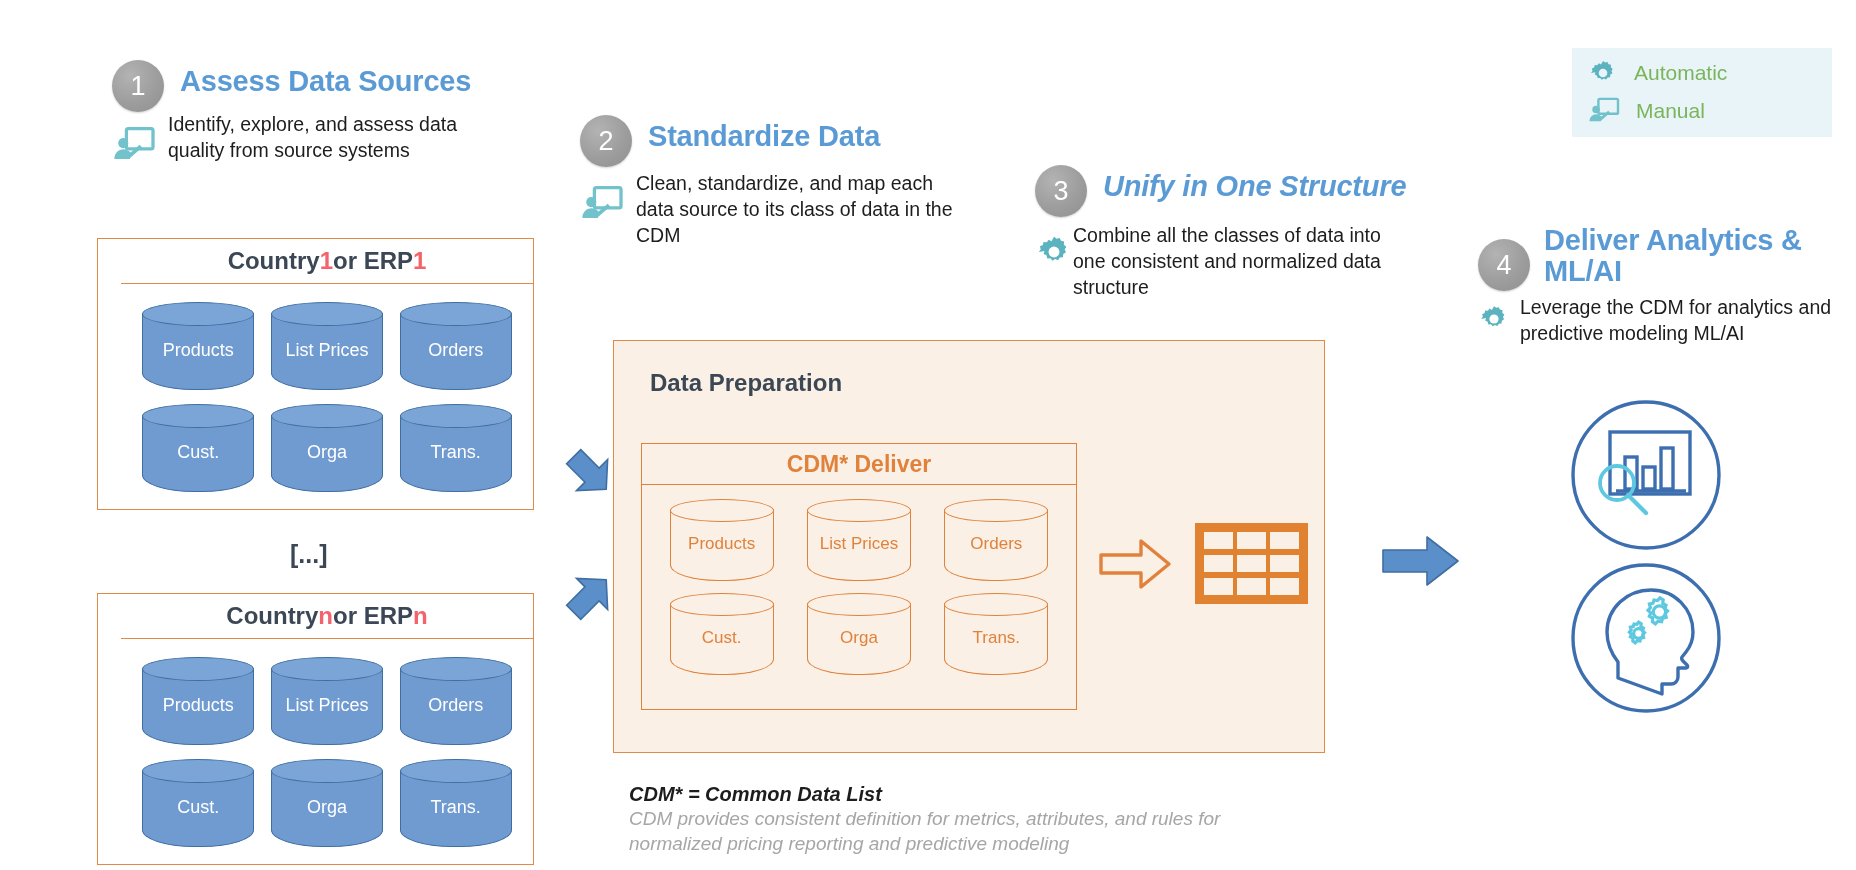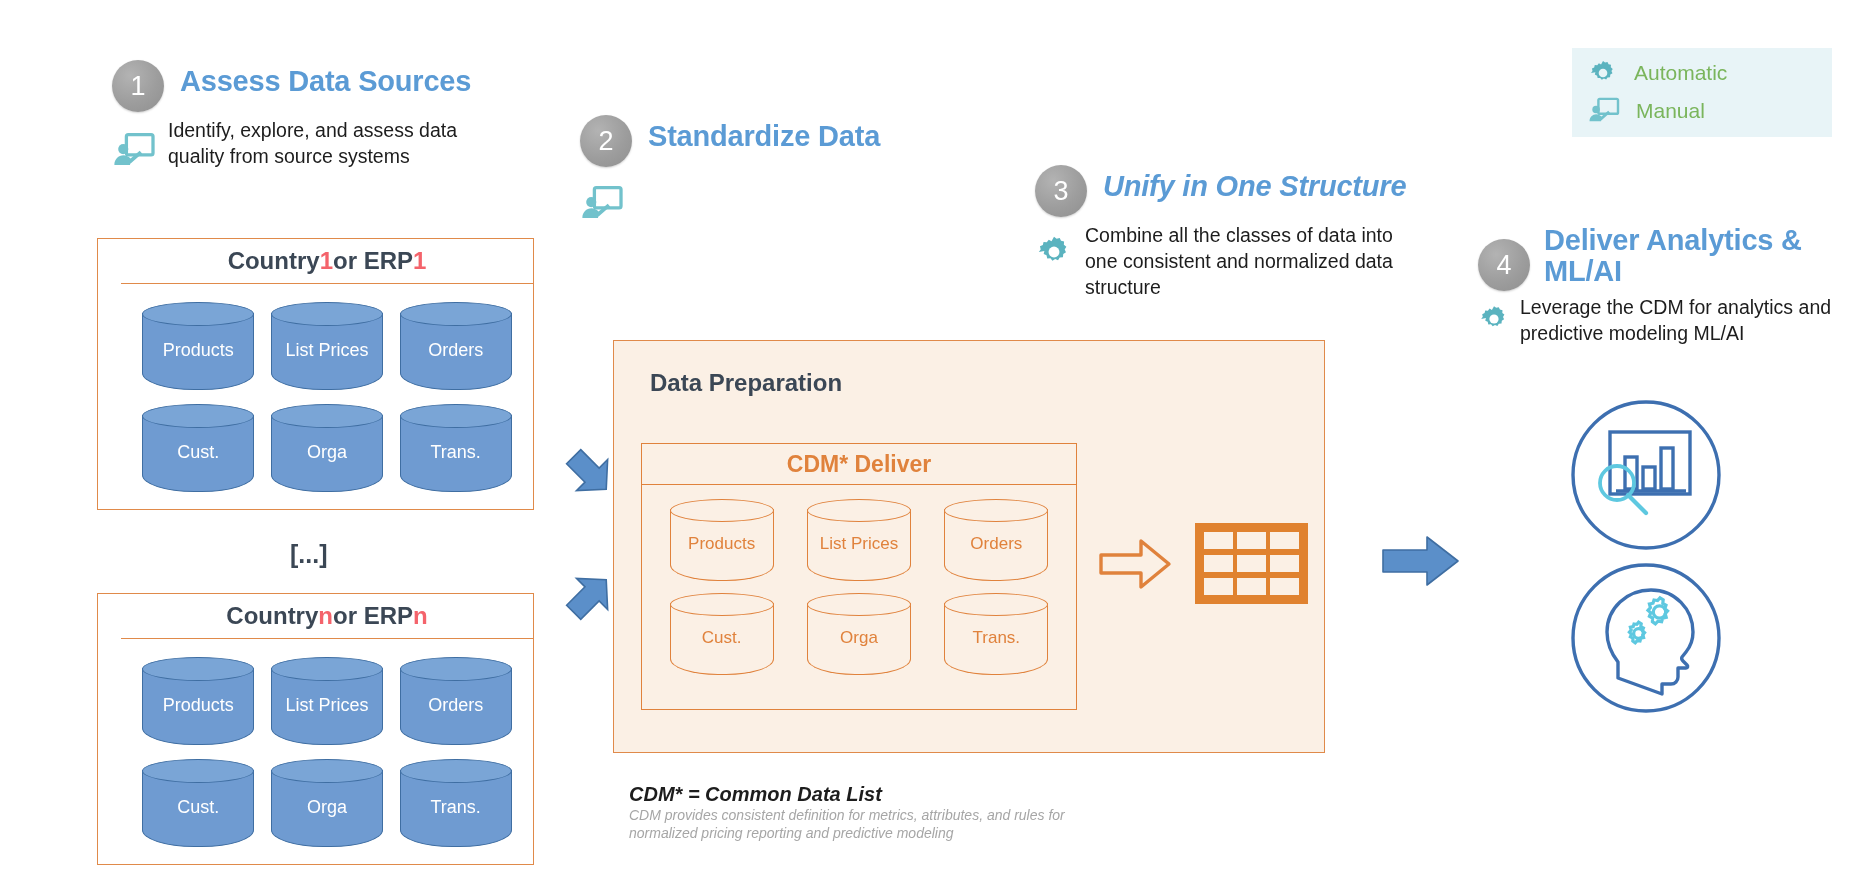--- a/index.html
+++ b/index.html
@@ -101,21 +101,21 @@
     display:flex;align-items:center;justify-content:center;
     color:#e0823c;font-size:23px;font-weight:bold;
   }
   .cdm-body{
     display:grid;grid-template-columns:repeat(3,1fr);
     row-gap:12px;column-gap:10px;padding:14px 16px 16px 16px;justify-items:center;
   }
 
   
   .fn-title{font-size:20px;font-weight:bold;font-style:italic;color:#1d1d1d;}
-  .fn-body{font-size:14px;font-style:italic;color:#a6a6a6;line-height:1.32;}
+  .fn-body{font-size:19px;font-style:italic;color:#a6a6a6;line-height:1.32;}
 </style>
 </head>
 <body>
 
 <div class="abs legend" style="left:1572px;top:48px;width:222px;">
   <div class="legend-row">
     <span>
       <svg class="icon-teal" width="30" height="30" viewBox="0 0 32 32">
         <path fill="#5bb3bf" d="M16 3.2l2.2 1.6 2.6-.6 1.1 2.4 2.6.6-.2 2.7 2.1 1.7-1.4 2.3 1.1 2.4-2.3 1.4-.3 2.7-2.7.3-1.4 2.3-2.4-1.1-2.3 1.4-1.7-2.1-2.7.2-.6-2.6-2.4-1.1.6-2.6L3.2 16l1.6-2.2-.6-2.6 2.4-1.1.6-2.6 2.7.2L11.6 5.6l2.3 1.4z"></path>
         <circle cx="16" cy="16" r="4.6" fill="#e8f4f7"></circle>
@@ -133,21 +133,21 @@
     </span>
     <span class="legend-label">Manual</span>
   </div>
 </div>
 
 <div class="abs" style="left:112px;top:60px;width:400px;">
   <div style="display:flex;align-items:flex-start;gap:16px;">
     <div class="step-num">1</div>
     <div class="step-title" style="padding-top:6px;">Assess Data Sources</div>
   </div>
-  <div style="display:flex;align-items:flex-start;gap:12px;margin-top:6px;">
+  <div style="display:flex;align-items:flex-start;gap:12px;margin-top:0;">
     <span style="flex:0 0 auto;margin-top:14px;">
       <svg class="icon-teal" width="44" height="38" viewBox="0 0 34 30">
         <rect x="11" y="2" width="21" height="16" rx="1.5" fill="none" stroke="#72c2cc" stroke-width="2.6"></rect>
         <circle cx="8.5" cy="13.5" r="4" fill="#72c2cc"></circle>
         <path d="M1.5 26c0-4.4 3.2-7.6 7.2-7.6 2.3 0 4.3 1 5.6 2.6l7.2-6.2 1.9 2.2-9.3 8.1-.2-.2V26z" fill="#72c2cc"></path>
       </svg>
     </span>
     <div class="step-desc" style="width:290px;">Identify, explore, and assess data quality from source systems</div>
   </div>
 </div>
@@ -158,29 +158,30 @@
     <div class="step-title" style="padding-top:6px;">Standardize Data</div>
   </div>
   <div style="display:flex;align-items:flex-start;gap:12px;margin-top:4px;">
     <span style="flex:0 0 auto;margin-top:14px;">
       <svg class="icon-teal" width="44" height="38" viewBox="0 0 34 30">
         <rect x="11" y="2" width="21" height="16" rx="1.5" fill="none" stroke="#72c2cc" stroke-width="2.6"></rect>
         <circle cx="8.5" cy="13.5" r="4" fill="#72c2cc"></circle>
         <path d="M1.5 26c0-4.4 3.2-7.6 7.2-7.6 2.3 0 4.3 1 5.6 2.6l7.2-6.2 1.9 2.2-9.3 8.1-.2-.2V26z" fill="#72c2cc"></path>
       </svg>
     </span>
+    <div class="step-desc" style="width:330px;">Clean, standardize, and map each data source to its class of data in the CDM</div>
   </div>
 </div>
 
 <div class="abs" style="left:1035px;top:165px;width:420px;">
   <div style="display:flex;align-items:flex-start;gap:16px;">
     <div class="step-num">3</div>
     <div class="step-title" style="padding-top:6px;font-style:italic;">Unify in One Structure</div>
   </div>
-  <div style="display:flex;align-items:flex-start;gap:12px;margin-top:6px;">
+  <div style="display:flex;align-items:flex-start;gap:0;margin-top:6px;">
     <span style="flex:0 0 auto;margin-top:10px;">
       <svg class="icon-teal" width="38" height="38" viewBox="0 0 32 32">
         <path fill="#5bb3bf" d="M16 3.2l2.2 1.6 2.6-.6 1.1 2.4 2.6.6-.2 2.7 2.1 1.7-1.4 2.3 1.1 2.4-2.3 1.4-.3 2.7-2.7.3-1.4 2.3-2.4-1.1-2.3 1.4-1.7-2.1-2.7.2-.6-2.6-2.4-1.1.6-2.6L3.2 16l1.6-2.2-.6-2.6 2.4-1.1.6-2.6 2.7.2L11.6 5.6l2.3 1.4z"></path>
         <circle cx="16" cy="16" r="4.6" fill="#ffffff"></circle>
       </svg>
     </span>
     <div class="step-desc" style="width:310px;">Combine all the classes of data into one consistent and normalized data structure</div>
   </div>
 </div>
 

